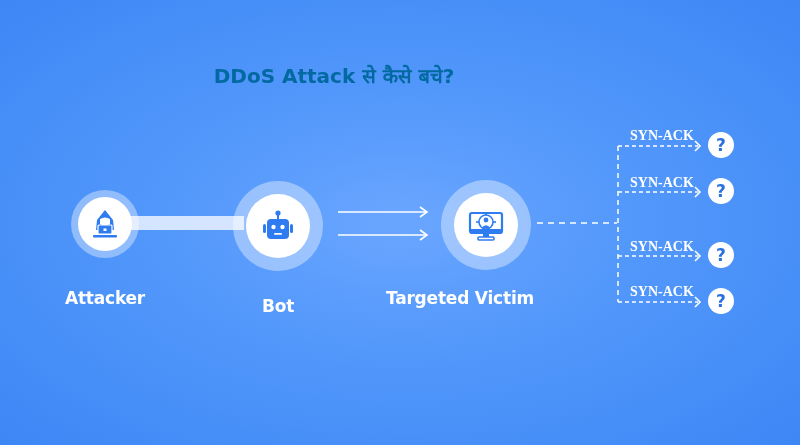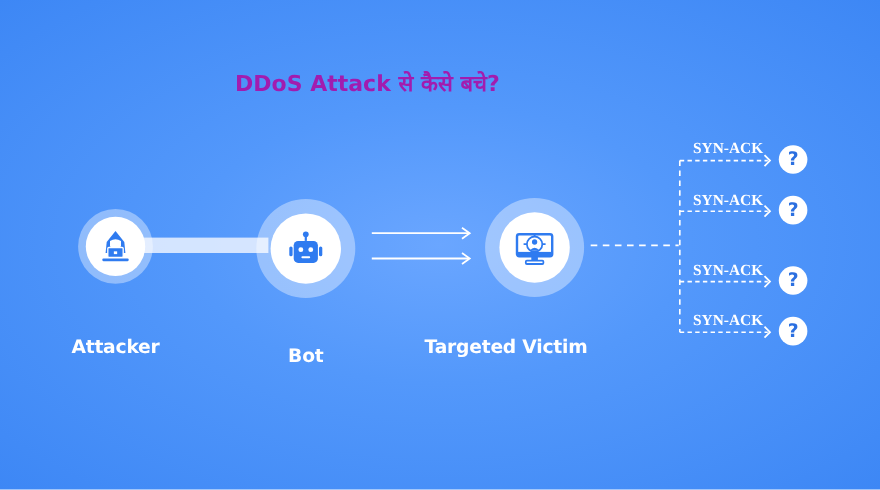--- a/index.html
+++ b/index.html
@@ -4,31 +4,31 @@
   <style>
     html, body { margin:0; padding:0; }
     body {
       width:800px; height:445px; overflow:hidden; position:relative;
       background: radial-gradient(ellipse at 50% 50%, #6aa6ff 0%, #5398fb 40%, #3d87f5 100%);
       font-family: "Liberation Sans", "DejaVu Sans", sans-serif;
     }
     .title {
       position:absolute; left:0; top:62px; width:668px; text-align:center;
       font-family: "DejaVu Sans", sans-serif;
-      font-size:20px; font-weight:bold; color:#a21caf;
+      font-size:20px; font-weight:bold; color:#0369a1;
     }
     .node { position:absolute; border-radius:50%; background:rgba(255,255,255,0.38); }
     .node .inner {
       position:absolute; border-radius:50%; background:#ffffff;
       display:flex; align-items:center; justify-content:center;
     }
     .label {
       position:absolute; color:#ffffff; font-size:17px; font-weight:bold;
       font-family: "DejaVu Sans", sans-serif; text-align:center;
-      transform:translateX(-50%); white-space:nowrap; letter-spacing:-0.2px;margin-top:18px;
+      transform:translateX(-50%); white-space:nowrap; letter-spacing:-0.2px;
     }
     .link-bar {
       position:absolute; left:128px; top:216px; width:116px; height:14px;
       background:rgba(235,242,255,0.85);
     }
     .synack {
       position:absolute; color:#ffffff; font-size:14px; font-weight:bold;
       font-family: Liberation Serif, serif;
     }
     .q {

